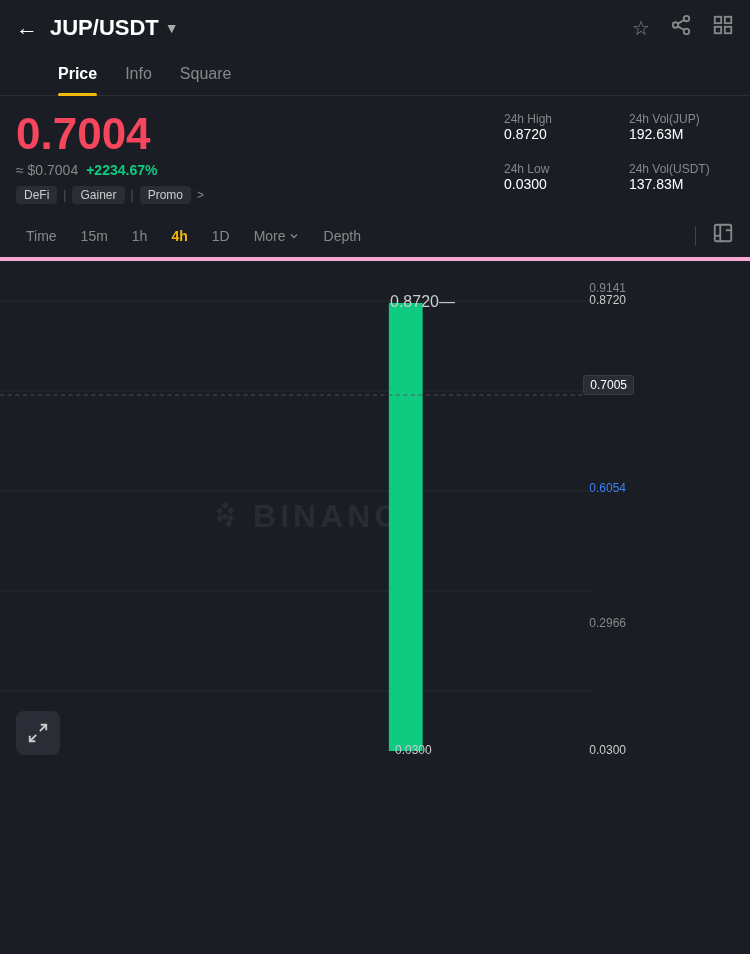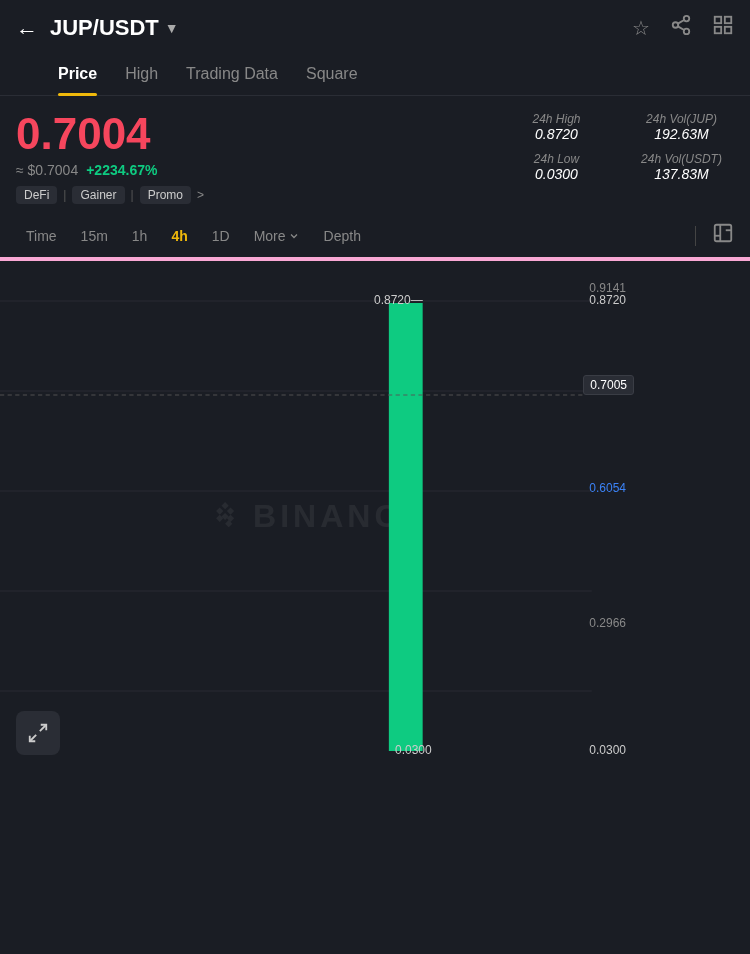--- a/index.html
+++ b/index.html
@@ -127,24 +127,23 @@
       cursor: pointer;
     }
     .tag-divider {
       color: #555;
       font-size: 12px;
     }
 
     .price-right {
       display: grid;
       grid-template-columns: 1fr 1fr;
-      gap: 10px 20px;
-      text-align: center;
+      gap: 20px 20px;
+      text-align: left;
       min-width: 230px;
-      font-style: italic;
     }
     .stat-label {
       font-size: 12px;
       color: #888;
     }
     .stat-value {
       font-size: 14px;
       color: #ffffff;
       font-weight: 500;
     }
@@ -269,22 +268,21 @@
           <rect x="14" y="3" width="7" height="7"></rect>
         <rect x="3" y="14" width="7" height="7"></rect>
           <rect x="14" y="14" width="7" height="7"></rect>
       </svg>
     </span>
   </div>
 </div>
 
 <div class="tabs">
   <div class="tab active">Price</div>
-  <div class="tab">High</div>
-  <div class="tab">Trading Data</div>
+  <div class="tab">Info</div>
   <div class="tab">Square</div>
 </div>
 
 <div class="price-section">
   <div class="price-left">
     <div class="main-price">0.7004</div>
     <div class="price-usd-row">
       <span class="price-usd">≈ $0.7004</span>
       <span class="price-change">+2234.67%</span>
     </div>
@@ -370,21 +368,21 @@
     <line x1="0" y1="134" x2="690" y2="134" stroke="#555" stroke-width="1" stroke-dasharray="5,4"></line>
   </svg>
 
   <div style="position:absolute; top: 20px; right: 8px; font-size:12px; color:#888;">0.9141</div>
   <div style="position:absolute; top: 32px; right: 8px; font-size:12px; color:#ccc;">0.8720</div>
   <div style="position:absolute; top: 114px; right: 0; background:#2a2d35; border:1px solid #3a3d45; border-radius:3px; padding:2px 6px; font-size:12px; color:#fff;">0.7005</div>
   <div style="position:absolute; top: 220px; right: 8px; font-size:12px; color:#3b82f6;">0.6054</div>
   <div style="position:absolute; top: 355px; right: 8px; font-size:12px; color:#888;">0.2966</div>
   <div style="position:absolute; bottom: 14px; right: 8px; font-size:12px; color:#ccc;">0.0300</div>
   <div style="position:absolute; bottom: 14px; left: 395px; font-size:12px; color:#ccc;">0.0300</div>
-  <div style="position:absolute; top: 32px; left: 374px; font-size:12px; color:#ccc;">0.8720—</div>
+  <div style="position:absolute; top: 32px; left: 390px; font-size:16px; color:#ccc;">0.8720—</div>
 
   <div class="expand-btn">
     <svg width="22" height="22" viewBox="0 0 24 24" fill="none" stroke="#ccc" stroke-width="2">
       <polyline points="15 3 21 3 21 9"></polyline>
       <polyline points="9 21 3 21 3 15"></polyline>
       <line x1="21" y1="3" x2="14" y2="10"></line>
       <line x1="3" y1="21" x2="10" y2="14"></line>
     </svg>
   </div>
 </div>

